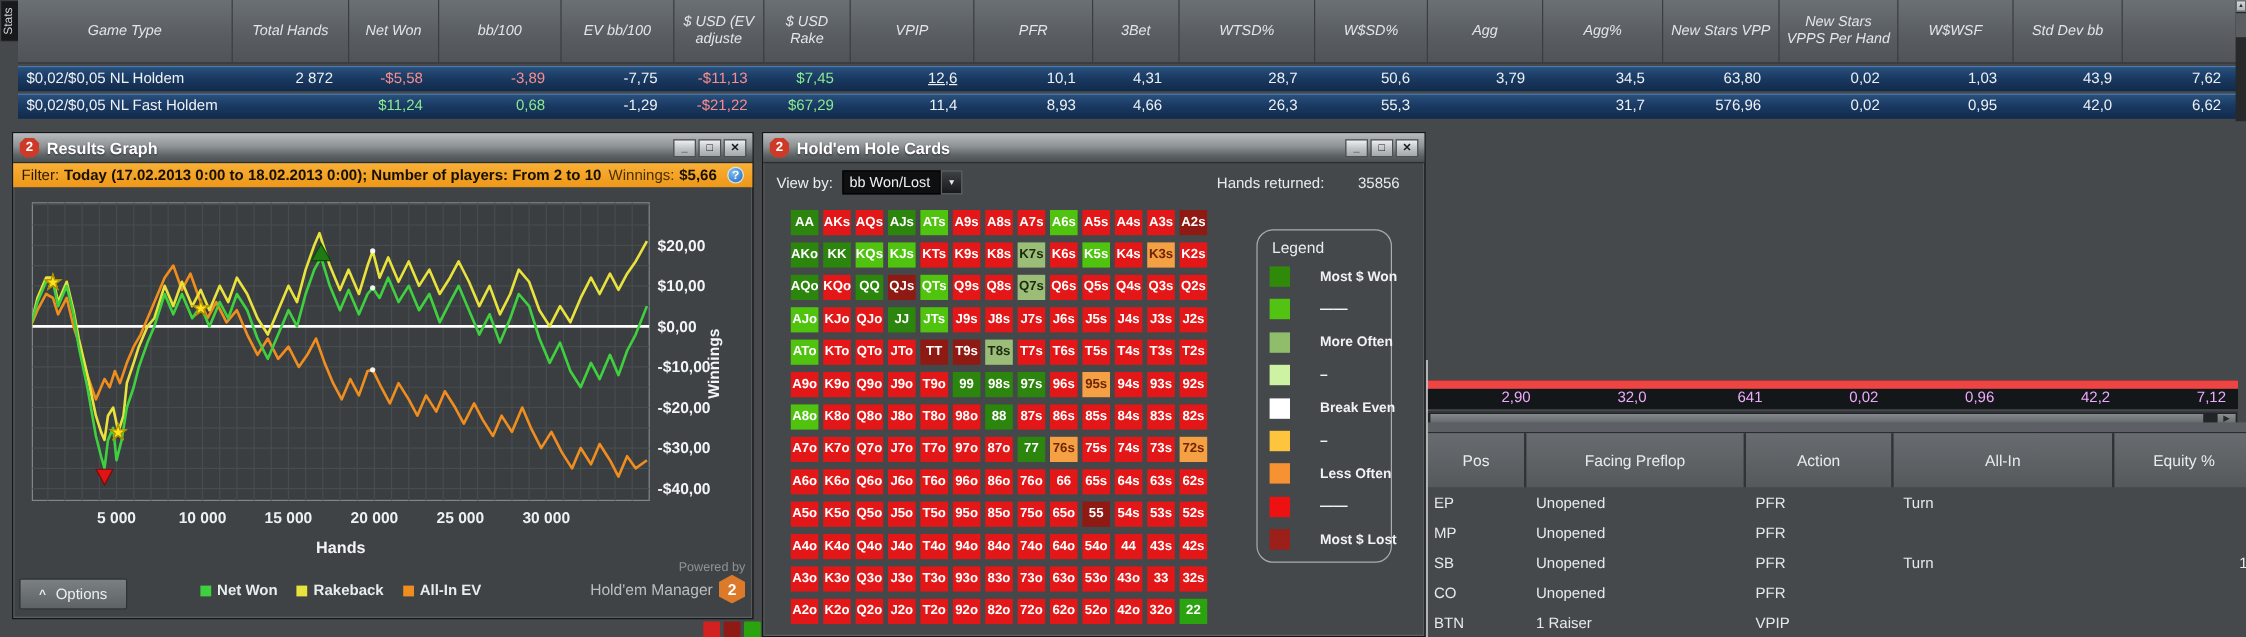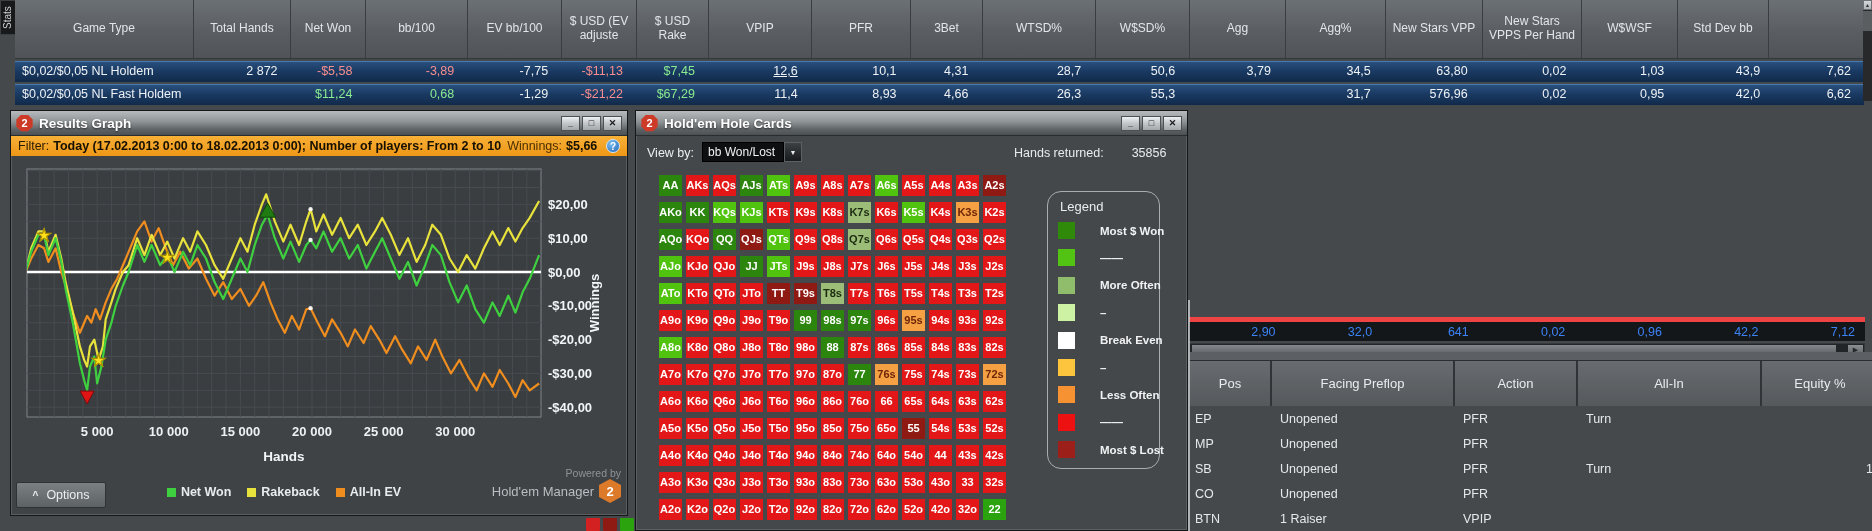--- a/index.html
+++ b/index.html
@@ -5,39 +5,39 @@
   * { margin:0; padding:0; box-sizing:border-box; }
   html,body { background:#303234; }
   .screen { position:relative; width:1872px; height:531px; background:#46494b;
     font-family:"Liberation Sans", sans-serif; overflow:hidden; }
 
   
   .stats-tab { position:absolute; left:0; top:0; width:15px; height:35px; background:#17191b;
     border:1px solid #3c4043; border-left:none; color:#d0d4d6; font-size:10px;
     writing-mode:vertical-rl; transform:rotate(180deg); text-align:center; line-height:14px; }
   .top-table { position:absolute; left:15px; top:0; width:1849px; }
-  .tt-head { display:flex; height:59px; background:linear-gradient(#6b7074,#5a5e62 55%,#505458);
-    border-bottom:1px solid #33363a; }
+  .tt-head { display:flex; height:53px; background:linear-gradient(#6b7074,#5a5e62 55%,#505458);
+    border-bottom:1px solid #33363a;font-style:italic; }
   .th-cell { display:flex; align-items:center; justify-content:center; text-align:center;
     color:#e3e6e8; font-size:12px; line-height:1.15; padding:0 4px; border-right:1px solid #3b3e41; }
   .tt-row { display:flex; height:21px; margin-top:2px; border-top:1px solid #4a7ab2;
     background:linear-gradient(#29507d,#1a3a63 45%,#112a4a); color:#eef1f4; font-size:12.5px; }
   .td-cell { text-align:right; padding-right:13px; line-height:19px; white-space:nowrap; overflow:hidden; }
   .td-cell.left { text-align:left; padding-left:7px; padding-right:2px; }
   .neg { color:#f98d8d; } .pos { color:#8aeb8f; }
 
   
   .v-scroll { position:absolute; left:1863px; top:0; width:9px; height:101px; background:#27292b; }
   .v-scroll .btn { height:10px; background:linear-gradient(#d6d9db,#aeb2b5); border:1px solid #6d7275;
     font-size:5px; color:#2b2e30; text-align:center; line-height:8px; }
   .v-scroll .thumb { height:20px; margin-top:1px; background:#5a5e61; }
 
   
   .dark-row { position:absolute; left:1189px; top:317px; width:676px; height:24px; background:#141719;
-    border-top:5px solid #ef4444; display:flex; align-items:center; color:#3b82f6; font-size:12.5px; }
+    border-top:7px solid #ef4444; display:flex; color:#f0abfc; font-size:12.5px; }
   .dark-row .cell { flex:1; text-align:right; padding-right:10px; }
   .h-scroll { position:absolute; left:1189px; top:343px; width:676px; height:13px; background:#222527;
     border:1px solid #36393c; }
   .h-scroll .thumb { position:absolute; left:2px; top:1px; bottom:1px; width:644px;
     background:linear-gradient(#85898c,#5e6367); }
   .h-scroll .arrow { position:absolute; right:1px; top:1px; bottom:1px; width:15px;
     background:linear-gradient(#8b8f92,#63686b); color:#26292b; font-size:7px; text-align:center; line-height:10px; }
   .v-divider { position:absolute; left:1188px; top:300px; width:2px; height:231px; background:#ccd0d2; opacity:.8; }
 
   .bg-table { position:absolute; left:1190px; top:352px; width:690px; }

